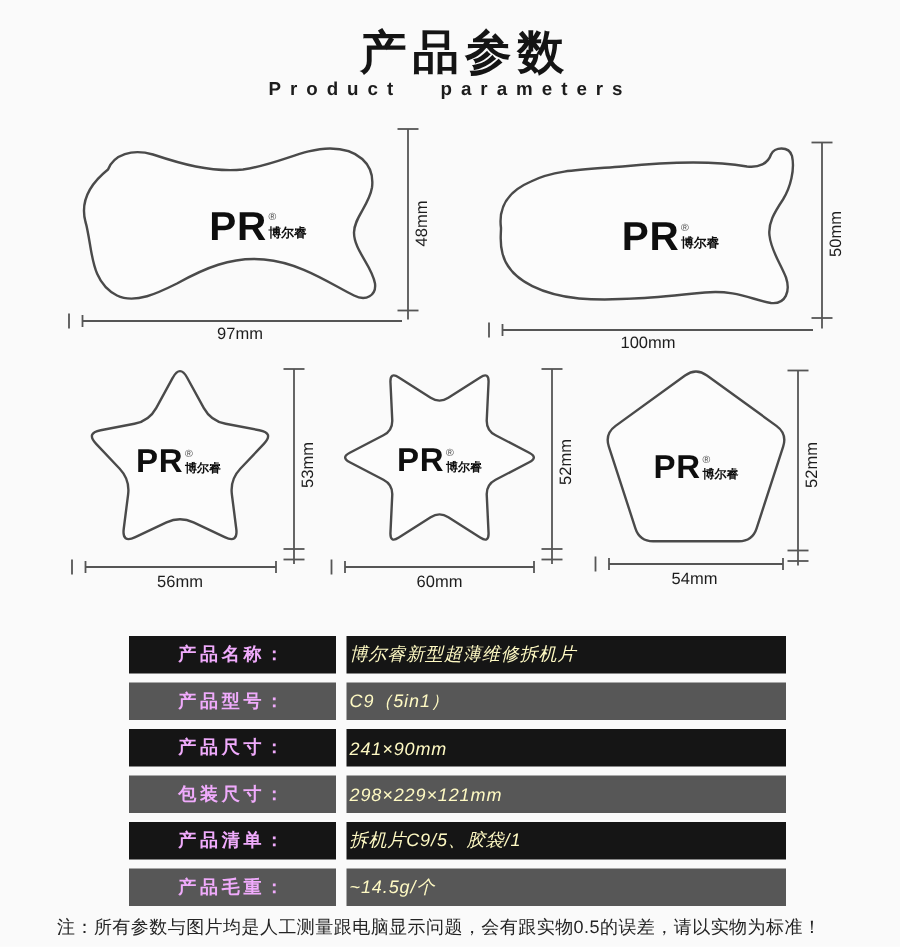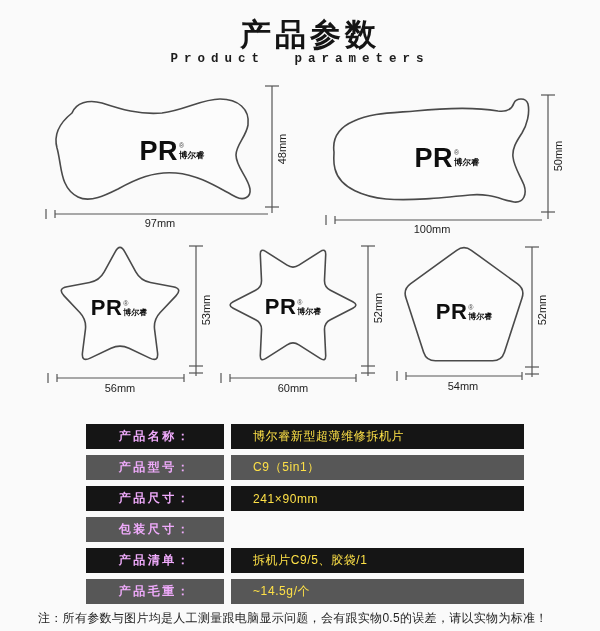--- a/index.html
+++ b/index.html
@@ -6,21 +6,21 @@
   .page{
     position:relative; width:600px; height:631px; overflow:hidden;
     background:#fafafa; font-family:"Liberation Sans","DejaVu Sans",sans-serif; color:#111;
   }
   .title{
     position:absolute; left:0; top:14px; width:100%; text-align:center;
     font-size:31px; font-weight:700; letter-spacing:4px; color:#141414;padding-left:10px;
   }
   .subtitle{
     position:absolute; left:0; top:52px; width:100%; text-align:center;
-    font-size:12.5px; font-weight:700; letter-spacing:6px; word-spacing:16px; color:#1c1c1c;font-family:Liberation Mono, monospace;
+    font-size:12.5px; font-weight:700; letter-spacing:6px; word-spacing:16px; color:#1c1c1c;
   }
   .diagram-svg{position:absolute; left:0; top:0;}
   .shape{fill:#fcfcfc; stroke:var(--outline,#4a4a4a); stroke-width:1.6px; stroke-linejoin:round;}
   .dim{stroke:var(--dim_line,#555); stroke-width:1.2px;}
   .dim-label{
     position:absolute; font-size:11px; color:#1d1d1d; white-space:nowrap; line-height:1;
   }
   .dim-label.h{transform:translate(-50%,0);}
   .dim-label.v{transform:translate(-50%,-50%) rotate(-90deg);}
   .logo{
@@ -37,21 +37,21 @@
     position:absolute; left:86px; top:424px; width:438px;
     display:flex; flex-direction:column; gap:6px;
   }
   .spec-row{display:flex; gap:7px; height:25px;}
   .spec-cell{display:flex; align-items:center; color:#f0abfc;}
   .spec-label{
     width:138px; justify-content:center;
     font-size:12px; font-weight:700; letter-spacing:2.5px;
   }
   .spec-value{
-    flex:1; padding-left:22px; font-size:12px; letter-spacing:0.6px; color:#fde047;
+    flex:1; padding-left:2px; font-size:12px; letter-spacing:0.6px; color:#fef9c3;font-style:italic;
   }
   .spec-row:nth-child(odd)  .spec-cell{background:var(--row_dark,#151515);}
   .spec-row:nth-child(even) .spec-cell{background:var(--row_gray,#575757);}
   .footnote{
     position:absolute; left:38px; top:610px; width:540px;
     font-size:12px; color:#242424; letter-spacing:0.3px;
   }
 </style>
 </head>
 <body>
@@ -218,20 +218,21 @@
     <div class="spec-row">
       <div class="spec-cell spec-label">产品型号：</div>
       <div class="spec-cell spec-value">C9（5in1）</div>
     </div>
     <div class="spec-row">
       <div class="spec-cell spec-label">产品尺寸：</div>
       <div class="spec-cell spec-value">241×90mm</div>
     </div>
     <div class="spec-row">
       <div class="spec-cell spec-label">包装尺寸：</div>
+      <div class="spec-cell spec-value">298×229×121mm</div>
     </div>
     <div class="spec-row">
       <div class="spec-cell spec-label">产品清单：</div>
       <div class="spec-cell spec-value">拆机片C9/5、胶袋/1</div>
     </div>
     <div class="spec-row">
       <div class="spec-cell spec-label">产品毛重：</div>
       <div class="spec-cell spec-value">~14.5g/个</div>
     </div>
   </div>

